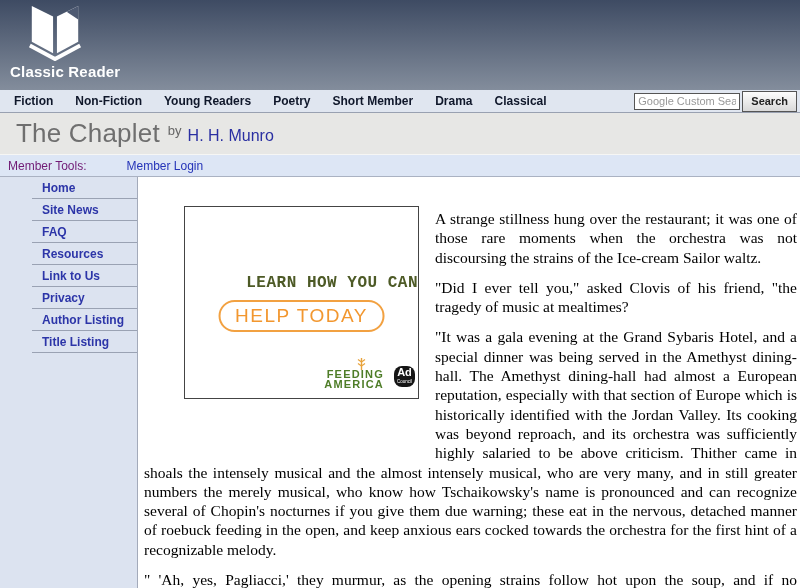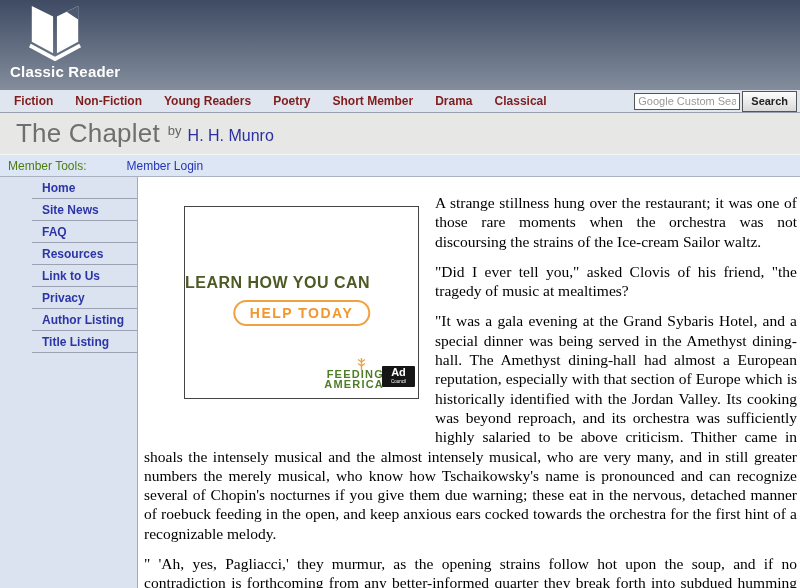--- a/index.html
+++ b/index.html
@@ -6,60 +6,60 @@
   body{
     width:800px;height:588px;overflow:hidden;background:#fff;
     font-family:"Liberation Sans",sans-serif;position:relative;
   }
   
   .site-header{height:90px;background:linear-gradient(to bottom,#3e4b63,#838d9c);position:relative;}
   .logo{position:absolute;left:26px;top:3px;}
   .brand{position:absolute;left:10px;top:63px;color:#fff;font-size:15px;font-weight:bold;letter-spacing:.2px;}
   
   .navbar{height:22px;background:#e0e6f0;border-bottom:1px solid #99a1b1;display:flex;align-items:center;padding:0 3px;}
-  .nav-link{font-size:12px;font-weight:bold;color:#7f1d1d;text-decoration:none;margin:4px 11px;white-space:nowrap;cursor:pointer;}
+  .nav-link{font-size:12px;font-weight:bold;color:#0f172a;text-decoration:none;margin:4px 11px;white-space:nowrap;cursor:pointer;}
   .searchwrap{margin-left:auto;display:flex;align-items:center;}
   .search-input{width:98px;height:13px;font-size:11px;border:1px solid #555;padding:1px 3px;color:#333;font-family:"Liberation Sans",sans-serif;}
   .search-input::placeholder{color:#999;}
   .search-btn{margin-left:2px;height:21px;font-size:11px;font-weight:bold;color:#222;border:1px solid #555;
     background:linear-gradient(to bottom,#fdfdfd,#d9d9d9);padding:0 8px;font-family:"Liberation Sans",sans-serif;cursor:pointer;}
   
   .titlebar{height:41px;background:#e7e7e5;display:flex;align-items:center;padding-left:16px;border-bottom:1px solid #f6f6f4;}
   .page-title{font-size:26px;color:#6f6f6f;letter-spacing:.2px;}
   .byword{font-size:13px;color:#666;margin:6px 0 12px 8px;}
   .author-link{font-size:16px;color:#2a2fa2;text-decoration:none;margin:4px 0 0 6px;cursor:pointer;}
   
   .memberbar{height:21px;background:#dde6f5;border-bottom:1px solid #aab2c2;display:flex;align-items:center;padding-left:8px;font-size:12px;}
-  .member-label{color:#4d7c0f;}
+  .member-label{color:#701a75;}
   .member-login{color:#2534b8;text-decoration:none;margin-left:40px;cursor:pointer;}
   
   .bodyrow{display:flex;height:411px;}
   .sidebar{width:137px;background:#dce3f0;border-right:1px solid #a3aaba;flex:none;}
   .side-item{height:21px;border-bottom:1px solid #9aa2b3;display:flex;align-items:center;padding-left:10px;cursor:pointer;margin-left:32px;}
   .side-item a{font-size:12px;font-weight:bold;color:#2c35a8;text-decoration:none;}
   .main{flex:1;padding:16px 3px 0 6px;background:#fff;}
   
   .adbox{float:left;width:233px;height:191px;border:1px solid #444;background:#fff;
     margin:13px 16px 45px 40px;position:relative;cursor:pointer;}
-  .ad-line1{position:absolute;top:67px;left:0;width:100%;text-align:left;
-    color:#4d5a26;font-weight:bold;font-size:16px;letter-spacing:.5px;}
+  .ad-line1{position:absolute;top:67px;left:0;width:100%;text-align:right;
+    color:#4d5a26;font-weight:bold;font-size:16px;letter-spacing:.5px;font-family:Liberation Mono, monospace;}
   .ad-cta{position:absolute;top:93px;left:50%;transform:translateX(-50%);
     border:2px solid #f2a141;border-radius:16px;padding:3px 15px;
-    color:#f2972f;font-weight:bold;font-size:14px;letter-spacing:1.5px;white-space:nowrap;}
+    color:#f2972f;font-weight:normal;font-size:19px;letter-spacing:1.5px;white-space:nowrap;}
   .fa-logo{position:absolute;right:34px;bottom:9px;text-align:right;color:#4e7d28;
     font-weight:bold;font-size:11px;line-height:10px;letter-spacing:1.2px;}
   .fa-wheat{position:absolute;top:-11px;left:54%;}
-  .adcouncil{position:absolute;right:3px;bottom:11px;width:33px;height:21px;background:#151515;border-radius:1px;
+  .adcouncil{position:absolute;right:3px;bottom:11px;width:21px;height:21px;background:#151515;border-radius:8px;
     color:#fff;text-align:center;overflow:hidden;}
   .adcouncil .big{font-size:11px;font-weight:bold;line-height:13px;display:block;}
   .adcouncil .small{font-size:5px;line-height:5px;display:block;transform:scale(.9);}
   
   .story{font-family:"Liberation Serif",serif;font-size:15.5px;line-height:19.3px;color:#000;text-align:justify;}
   .story p{margin:11px 0 0 0;}
-  .story p:first-child{margin-top:0;}
+  .story p:first-child{margin-top:16px;}
 </style>
 </head>
 <body>
 
 <div class="site-header">
   <span class="logo">
     <svg width="58" height="58" viewBox="0 0 60 60">
       <polygon points="28,14 6,3 6,40 28,52" fill="#ffffff"></polygon>
       <polygon points="32,14 54,3 54,40 32,52" fill="#ffffff"></polygon>
       <polygon points="54,3 42,9 54,17" fill="#4e5a72"></polygon>

